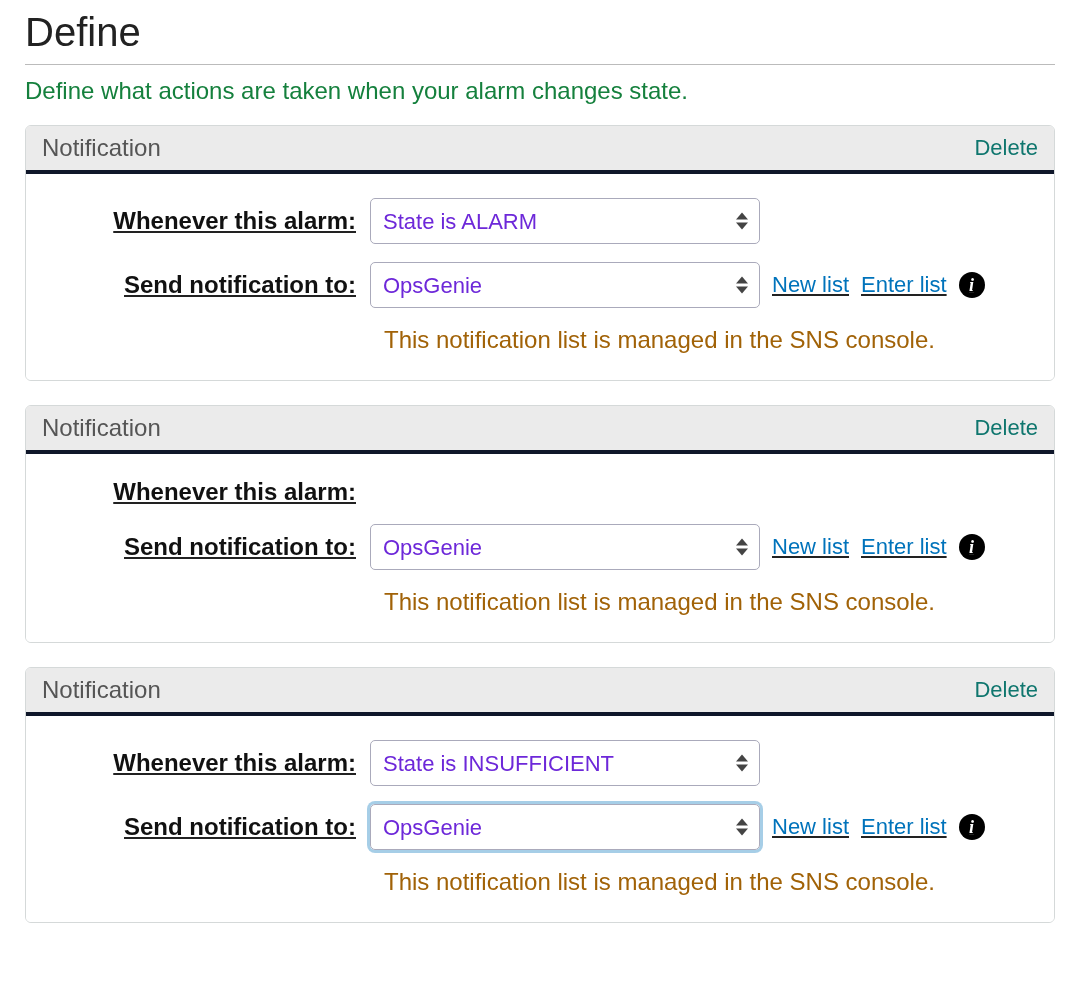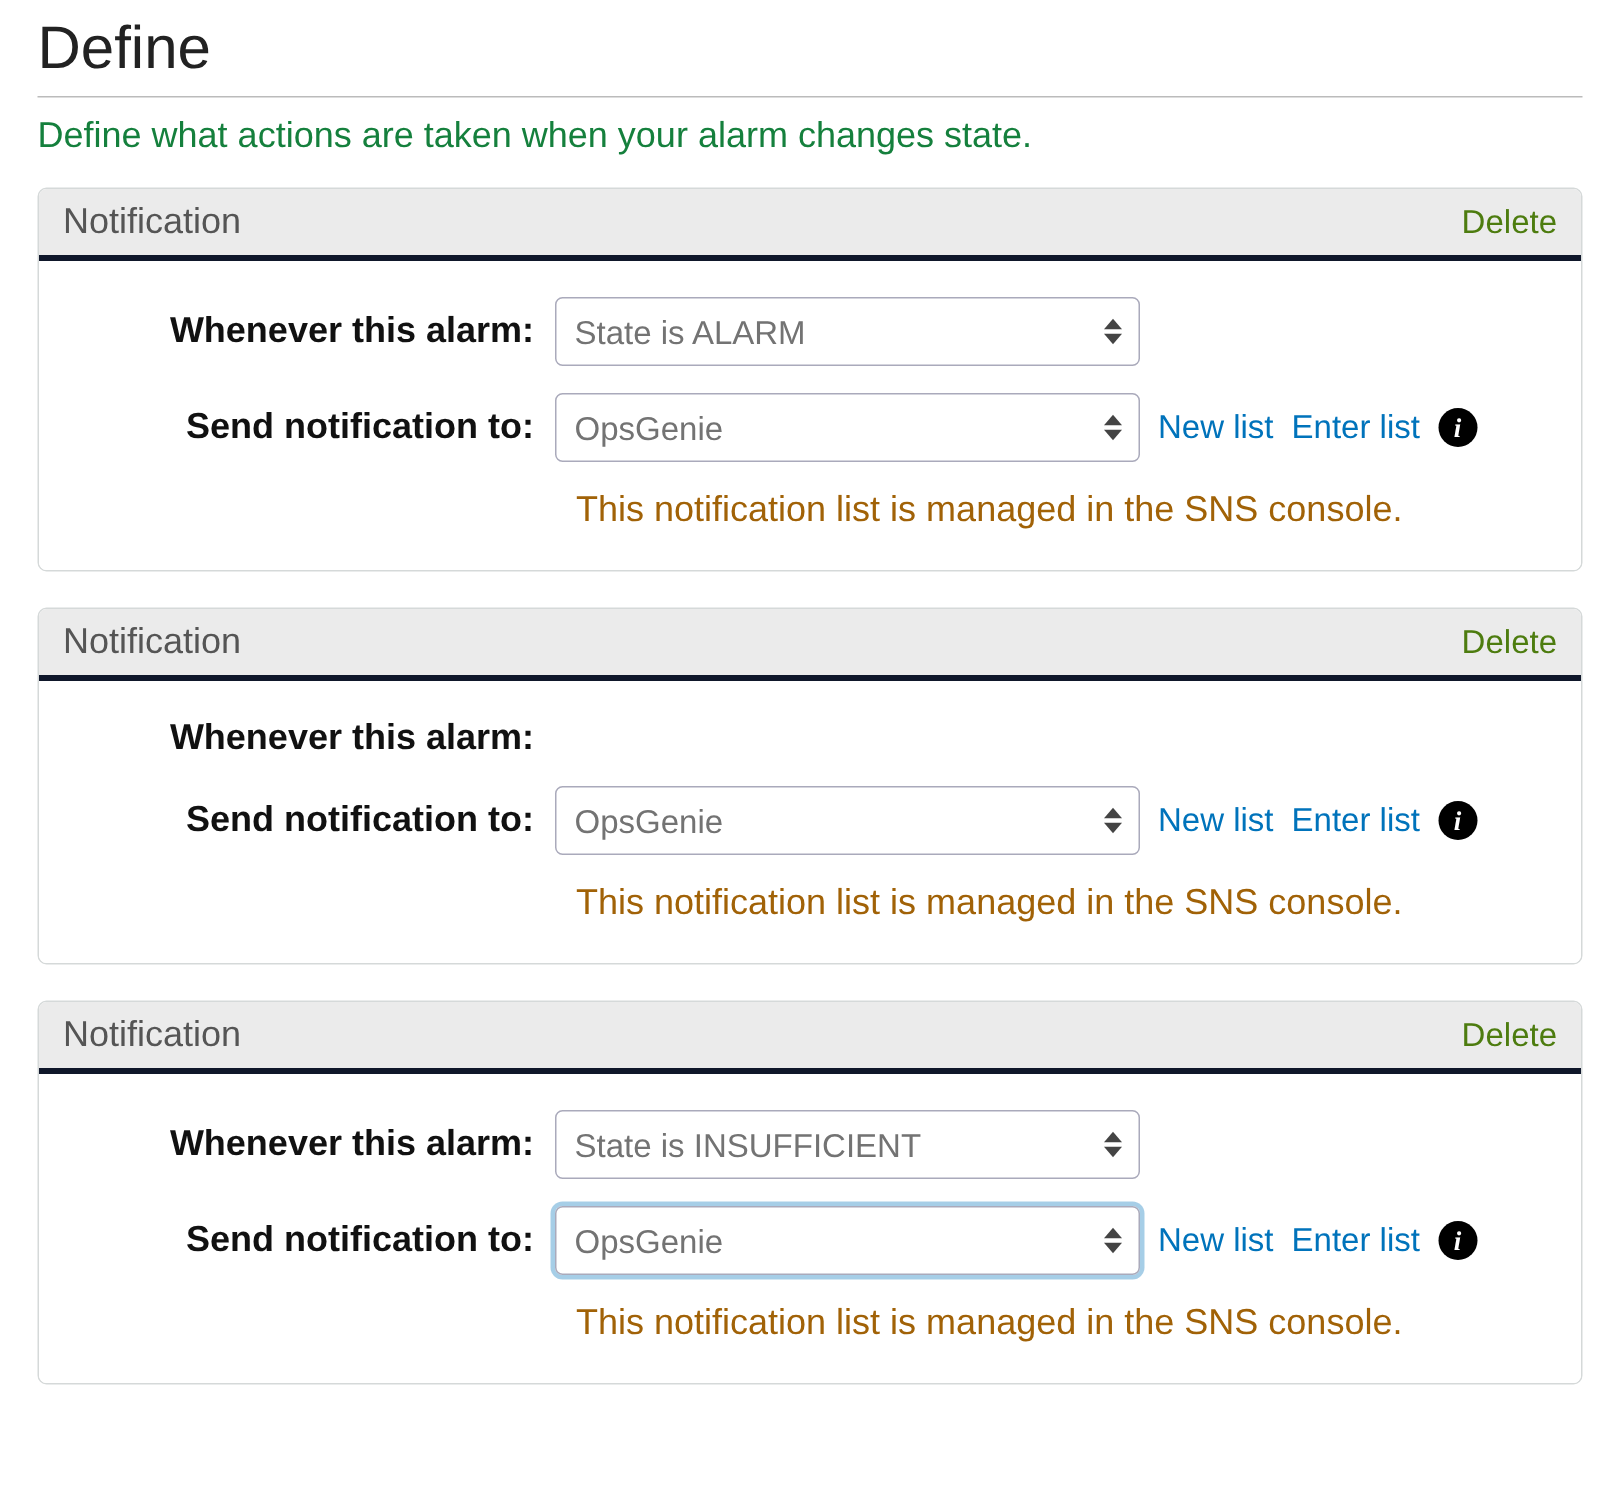--- a/index.html
+++ b/index.html
@@ -4,31 +4,31 @@
   <style>
     * { box-sizing: border-box; margin: 0; padding: 0; }
     body { font-family: "Helvetica Neue", Helvetica, Arial, sans-serif; padding: 10px 25px; width: 1080px; color: #222; background:#fff; }
     .page-title { font-size: 40px; font-weight: 400; color: #222; line-height: 1.1; padding-bottom: 6px; }
     .hr { border: none; border-top: 1px solid #bbb; margin: 4px 0 12px 0; }
     .description { font-size: 24px; color:#15803d; margin-bottom: 20px; }
 
     .panel { border: 1px solid #d5d9d9; border-radius: 6px; margin-bottom: 24px; overflow: hidden; }
     .panel-header { background: #ebebeb; border-bottom: 4px solid #0f172a; display: flex; justify-content: space-between; align-items: center; padding: 8px 16px; }
     .panel-title { font-size: 24px; font-weight: 400; color: #555; }
-    .panel-delete { color: #4d7c0f; font-size: 22px; cursor: pointer; }
+    .panel-delete { color: #0f766e; font-size: 22px; cursor: pointer; }
     .panel-body { padding: 24px 24px 26px 24px; background:#fff; }
 
-    .form-row { display: flex; align-items: center; margin-bottom: 18px; }
+    .form-row { display: flex; align-items: center; margin-bottom: 18px; text-decoration: underline; }
     .form-row:last-of-type { margin-bottom: 0; }
     .form-label { width: 320px; text-align: right; font-size: 24px; font-weight: 700; color: #111; padding-right: 14px; }
     .form-controls { flex: 1; display: flex; align-items: center; gap: 12px; }
 
     .select-wrap { position: relative; display: inline-block; }
     .select-wrap.focused { box-shadow: 0 0 0 3px rgba(0, 115, 187, 0.35); border-radius: 5px; }
-    .select-el { width: 390px; height: 46px; font-size: 22px; color: #737373; padding: 6px 40px 6px 12px; border: 1px solid #aab; border-radius: 5px; background: #fff; appearance: none; -webkit-appearance: none; -moz-appearance:none; cursor: pointer; }
+    .select-el { width: 390px; height: 46px; font-size: 22px; color: #6d28d9; padding: 6px 40px 6px 12px; border: 1px solid #aab; border-radius: 5px; background: #fff; appearance: none; -webkit-appearance: none; -moz-appearance:none; cursor: pointer; }
     .select-arrows { position: absolute; right: 12px; top: 50%; transform: translateY(-50%); pointer-events: none; display:flex; flex-direction:column; align-items:center; line-height:0; }
     .select-arrows .tri-up { width:0;height:0;border-left:6px solid transparent;border-right:6px solid transparent;border-bottom:7px solid #444; margin-bottom:3px; }
     .select-arrows .tri-down { width:0;height:0;border-left:6px solid transparent;border-right:6px solid transparent;border-top:7px solid #444; }
 
     .action-link { color: #0073bb; font-size: 22px; cursor: pointer; white-space: nowrap; }
 
     .info-icon { display:inline-flex; align-items:center; justify-content:center; width:26px; height:26px; border-radius:50%; background:#000; color:#fff; font-family: Georgia, "Times New Roman", serif; font-style: italic; font-weight:700; font-size:18px; line-height:1; cursor: pointer; }
 
     .note-row { margin-top: 18px; margin-left: 320px; font-size: 24px; color: #a16207; padding-left: 14px;}
   </style>

